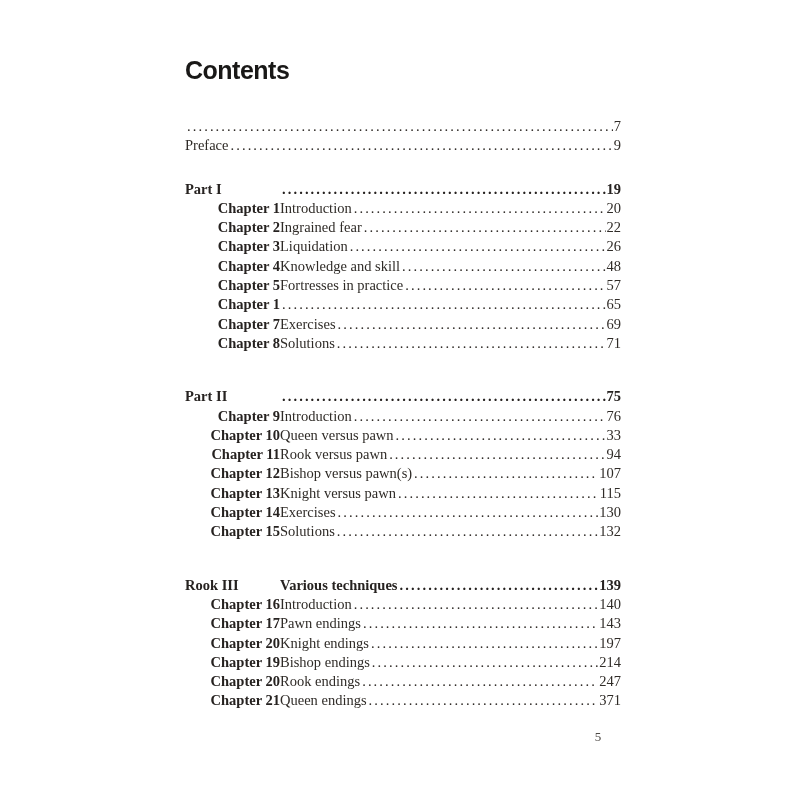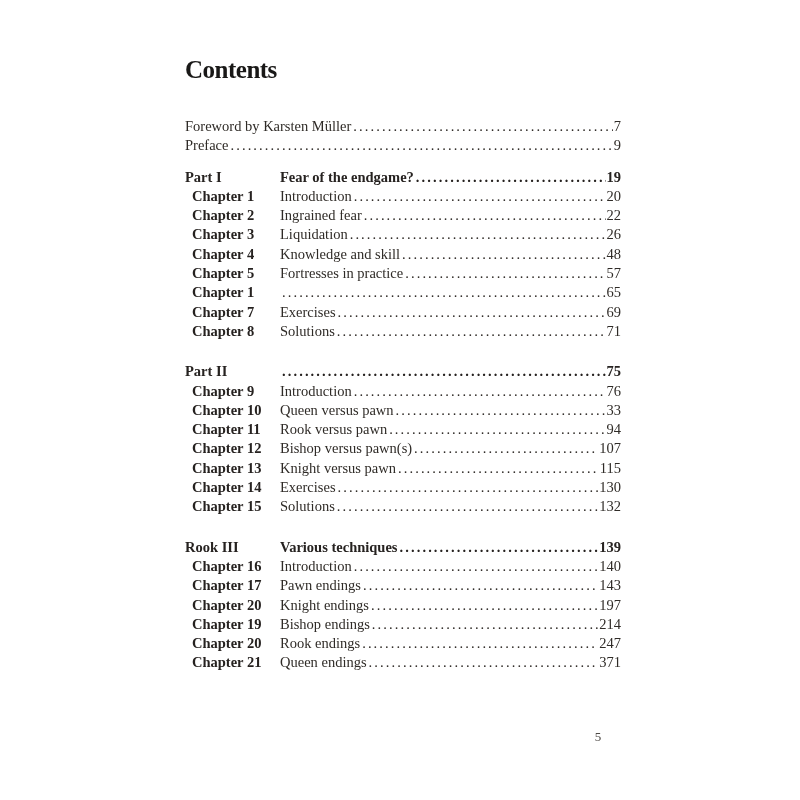--- a/index.html
+++ b/index.html
@@ -19,58 +19,58 @@
   .toc {
     position: absolute;
     left: 185px;
     top: 56px;
     width: 436px;
     color: #2f2b27;
     font-family: "Liberation Serif", serif;
   }
   .toc-title {
     margin: 0 0 33px 0;
-    font-family: Liberation Serif, serif;
+    font-family: Liberation Sans, sans-serif;
     font-weight: 700;
     font-size: 25px;
     line-height: 28px;
     letter-spacing: -0.5px;
     color: #191817;
   }
   .row {
     display: flex;
     align-items: baseline;
     font-size: 14.5px;
     line-height: 19.3px;
     white-space: nowrap;
   }
   .col-label {
     flex: none;
     width: 95px;
     font-weight: 700;
     color: #262220;
   }
-  .col-label.indent { padding-left: 7px; box-sizing: border-box; }
+  .col-label.indent { padding-left: 7px; box-sizing: border-box; text-align: right; }
   .col-title { flex: none; }
   .leader {
     flex: 1 1 auto;
     overflow: hidden;
     white-space: nowrap;
     letter-spacing: 2.1px;
     margin: 0 1px 0 2px;
   }
   .col-page { flex: none; }
   .part-row .col-title,
   .part-row .col-page,
   .part-row .leader {
     font-weight: 700;
     color: #262220;
   }
-  .section { margin-top: 21px; }
-  .section.first { margin-top: 12px; }
+  .section { margin-top: 34px; }
+  .section.first { margin-top: 24px; }
   .folio {
     position: absolute;
     left: 590px;
     top: 728px;
     width: 16px;
     text-align: center;
     font-family: "Liberation Serif", serif;
     font-size: 13px;
     line-height: 18px;
     color: #4e4a46;
@@ -79,35 +79,33 @@
 </head>
 <body>
 
 <div class="page-surface">
   <div class="toc">
 
     <h1 class="toc-title">Contents</h1>
 
     <div class="front-matter">
       <div class="row">
-        <span class="col-title">Foreword by Karsten Müller</span>
         <span class="leader">........................................................................................................................</span>
         <span class="col-page">7</span>
       </div>
       <div class="row">
         <span class="col-title">Preface</span>
         <span class="leader">........................................................................................................................</span>
         <span class="col-page">9</span>
       </div>
     </div>
 
     <div class="section first">
       <div class="row part-row">
         <span class="col-label">Part I</span>
-        <span class="col-title">Fear of the endgame?</span>
         <span class="leader">........................................................................................................................</span>
         <span class="col-page">19</span>
       </div>
       <div class="row">
         <span class="col-label indent">Chapter 1</span>
         <span class="col-title">Introduction</span>
         <span class="leader">........................................................................................................................</span>
         <span class="col-page">20</span>
       </div>
       <div class="row">

